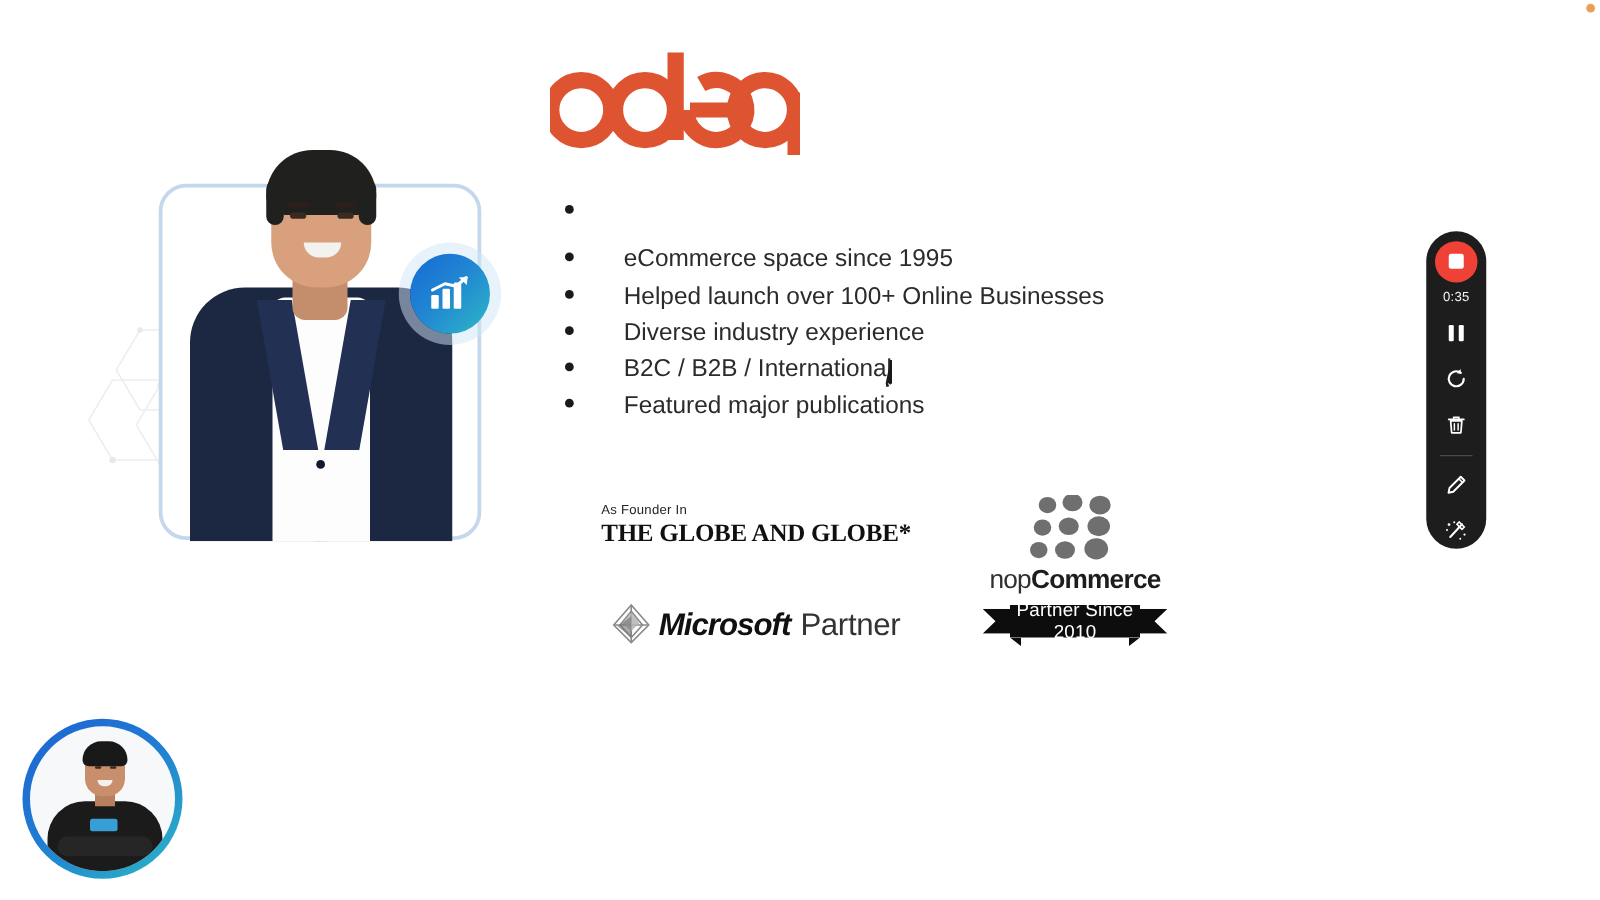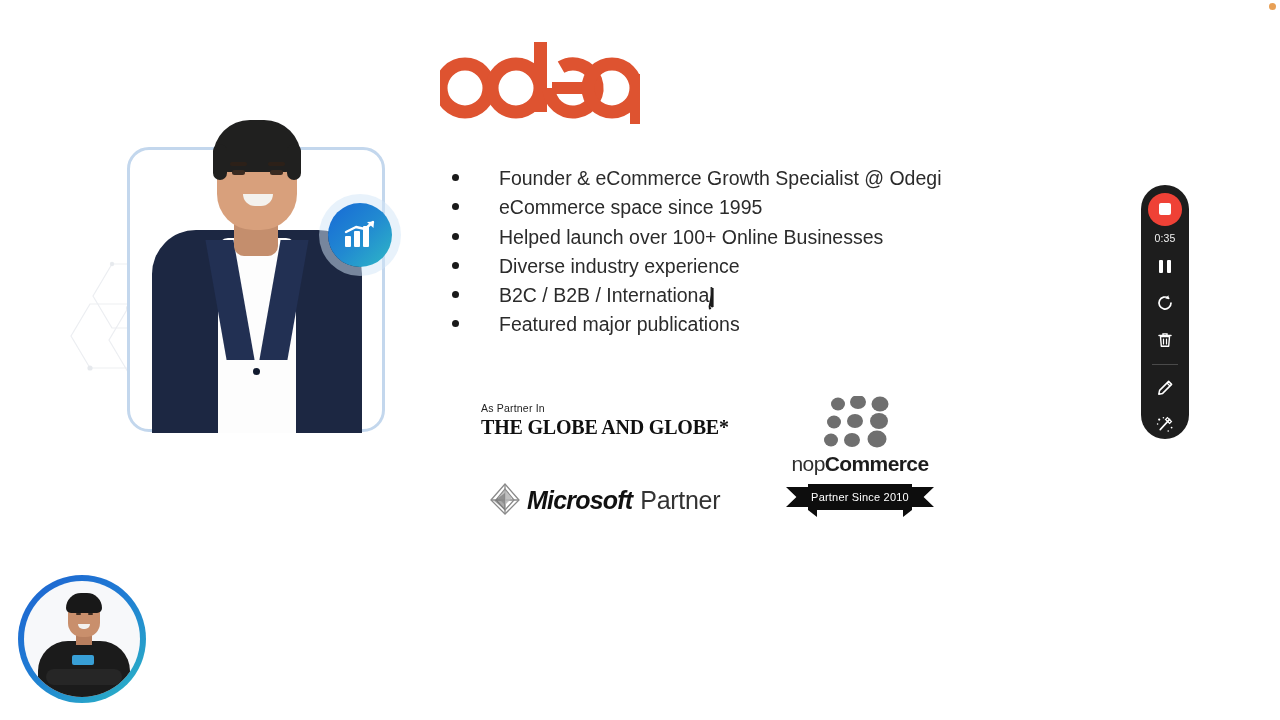--- a/index.html
+++ b/index.html
@@ -273,21 +273,21 @@
     top: 0;
     width: 104px;
     height: 26px;
     background: #0d0d0d;
     display: flex;
     align-items: center;
     justify-content: center;
   }
   .ribbon-text {
     font-family: "Liberation Sans", sans-serif;
-    font-size: 11px;
+    font-size: 15px;
     color: #ffffff;
     letter-spacing: 0.2px;
   }
   .ribbon-tail-l, .ribbon-tail-r {
     position: absolute;
     top: 3px;
     width: 26px;
     height: 20px;
     background: #0d0d0d;
   }
@@ -471,21 +471,20 @@
 
         <rect x="221" y="42" width="13" height="44"></rect>
         <circle cx="227.5" cy="22" r="11" fill="none" stroke="#de5330" stroke-width="8"></circle>
       </g>
     </svg>
   </div>
 
   <div class="bullet-list">
     <div class="bullet-row">
       <span class="bullet-dot"></span>
-      <span class="bullet-text">Founder &amp; eCommerce Growth Specialist @ Odegi</span>
     </div>
     <div class="bullet-row">
       <span class="bullet-dot"></span>
       <span class="bullet-text">eCommerce space since 1995</span>
     </div>
     <div class="bullet-row">
       <span class="bullet-dot"></span>
       <span class="bullet-text">Helped launch over 100+ Online Businesses</span>
     </div>
     <div class="bullet-row">
@@ -496,21 +495,21 @@
       <span class="bullet-dot"></span>
       <span class="bullet-text">B2C / B2B / International</span>
     </div>
     <div class="bullet-row">
       <span class="bullet-dot"></span>
       <span class="bullet-text">Featured major publications</span>
     </div>
   </div>
 
   <div class="featured-block">
-    <div class="featured-label">As Partner In</div>
+    <div class="featured-label">As Founder In</div>
     <div class="globe-mail">THE GLOBE AND GLOBE*</div>
   </div>
 
   <div class="ms-partner">
     <svg width="42" height="40" viewBox="0 0 42 40">
       <g fill="none" stroke="#8a8a8a" stroke-width="1.3">
         <polygon points="6,20 20,4 34,20 20,34"></polygon>
         <polygon points="11,20 20,9 29,20 20,30"></polygon>
         <path d="M20 4 L20 34 M6 20 L34 20"></path>
       </g>

